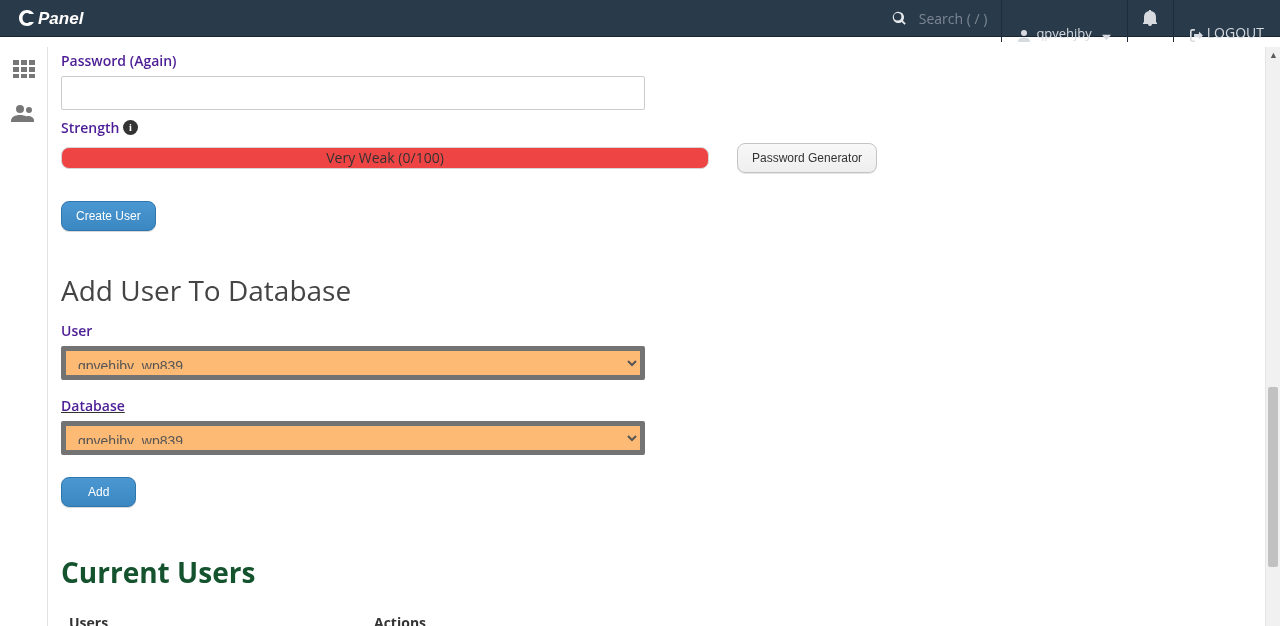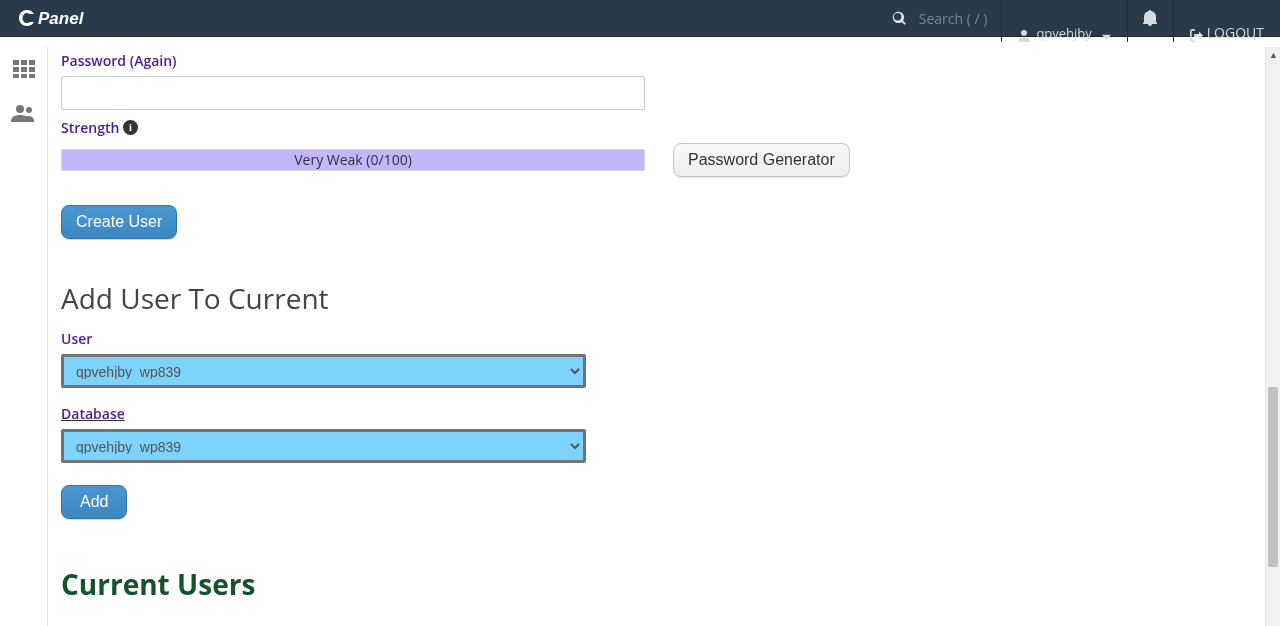--- a/index.html
+++ b/index.html
@@ -110,49 +110,49 @@
   }
   .form-control {
     width: 584px;
     height: 34px;
     border: 1px solid #ccc;
     border-radius: 2px;
     padding: 6px 10px;
     background:#fff;
   }
   .form-control-select {
-    width: 525px;
+    width: 584px;
     height: 34px;
-    border: 3px solid #737373;
+    border: 5px solid #737373;
     border-radius: 2px;
-    background:#7dd3fc;
+    background:#fdba74;
     padding: 6px 8px;
     font-size:14px;
     color:#555;
   }
   .strength-row {
     display:flex;
     align-items:center;
     gap: 28px;
   }
   .strength-bar {
-    width:584px;
+    width:648px;
     height:22px;
     border:1px solid #d6d6d6;
-    background:#c4b5fd;
-    border-radius:2px;
+    background:#ef4444;
+    border-radius:8px;
     text-align:center;
     font-size:14px;
     color:#333;
     line-height:20px;
   }
   .btn {
     display:inline-block;
     border-radius:8px;
-    font-size:16px;
+    font-size:12px;
     padding:7px 14px;
     cursor:pointer;
     border:1px solid transparent;
   }
   .btn-primary {
     background: linear-gradient(#4b97d2, #3b87c2);
     border:1px solid #2f76ad;
     color:#fff;
     box-shadow: 0 1px 0 rgba(0,0,0,0.15);
   }
@@ -306,38 +306,38 @@
     <div class="strength-row" style="margin-top:6px;">
       <div class="strength-bar">Very Weak (0/100)</div>
       <button class="btn btn-default">Password Generator</button>
     </div>
   </div>
 
   <div style="margin-top:28px;">
     <button class="btn btn-primary">Create User</button>
   </div>
 
-  <h2 class="section-title big">Add User To Current</h2>
+  <h2 class="section-title big">Add User To Database</h2>
 
   <div>
     <div class="form-label">User</div>
     <select class="form-control-select">
       <option>qpvehjby_wp839</option>
     </select>
   </div>
 
   <div style="margin-top:16px;text-decoration:underline;">
     <div class="form-label">Database</div>
     <select class="form-control-select">
       <option>qpvehjby_wp839</option>
     </select>
   </div>
 
   <div style="margin-top:22px;">
-    <button class="btn btn-primary" style="padding:7px 18px;">Add</button>
+    <button class="btn btn-primary" style="padding:7px 26px;">Add</button>
   </div>
 
   <h2 class="current-users-title">Current Users</h2>
 
   <table class="users">
     <thead>
       <tr>
         <th style="width:305px;">Users</th>
         <th>Actions</th>
       </tr>

